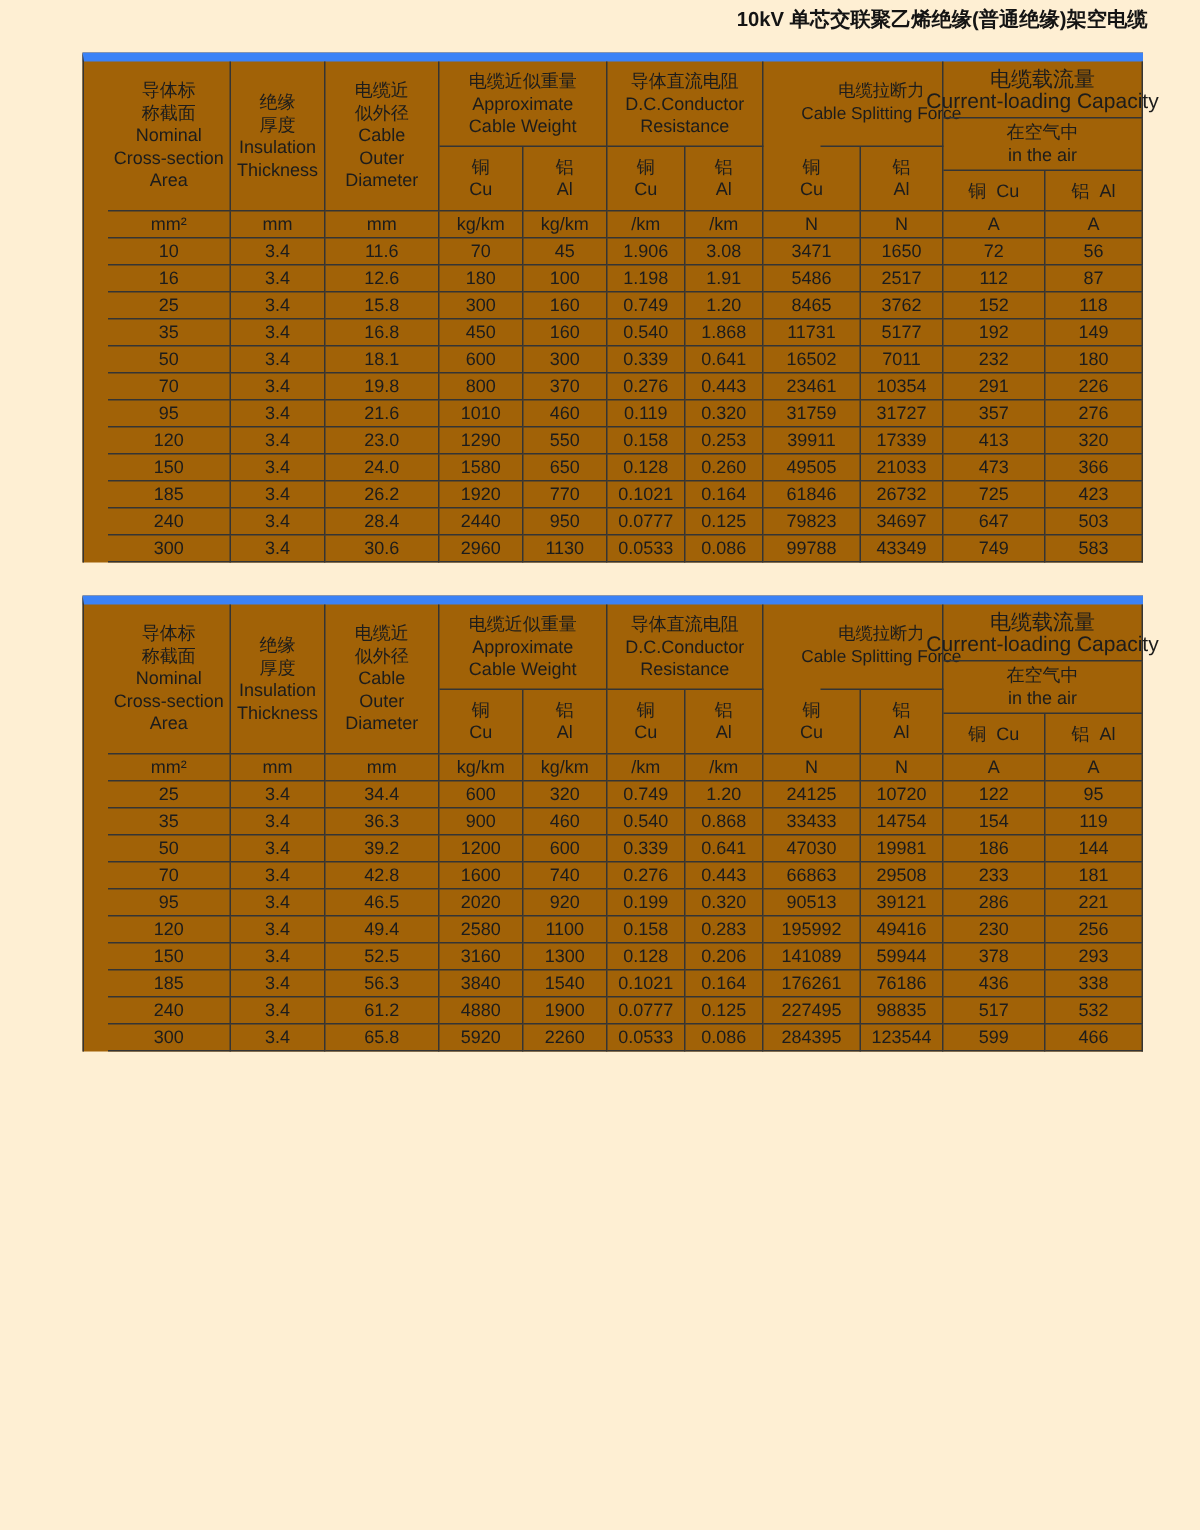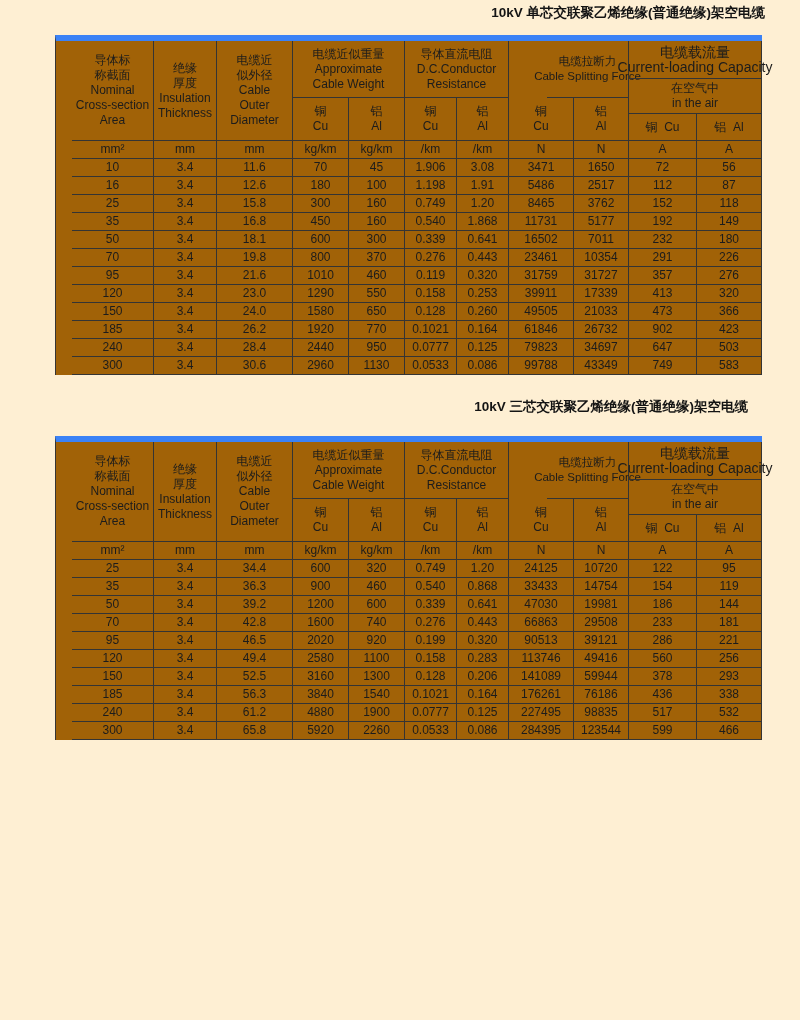--- a/index.html
+++ b/index.html
@@ -200,21 +200,21 @@
     <div class="cell data">366</div>
     <div class="cell data">185</div>
     <div class="cell data">3.4</div>
     <div class="cell data">26.2</div>
     <div class="cell data">1920</div>
     <div class="cell data">770</div>
     <div class="cell data">0.1021</div>
     <div class="cell data">0.164</div>
     <div class="cell data">61846</div>
     <div class="cell data">26732</div>
-    <div class="cell data">902</div>
+    <div class="cell data">725</div>
     <div class="cell data">423</div>
     <div class="cell data">240</div>
     <div class="cell data">3.4</div>
     <div class="cell data">28.4</div>
     <div class="cell data">2440</div>
     <div class="cell data">950</div>
     <div class="cell data">0.0777</div>
     <div class="cell data">0.125</div>
     <div class="cell data">79823</div>
     <div class="cell data">34697</div>
@@ -227,21 +227,20 @@
     <div class="cell data">1130</div>
     <div class="cell data">0.0533</div>
     <div class="cell data">0.086</div>
     <div class="cell data">99788</div>
     <div class="cell data">43349</div>
     <div class="cell data">749</div>
     <div class="cell data">583</div>
   </div>
 
 <div class="title-block tb2">
-  <div class="t-zh">10kV 三芯交联聚乙烯绝缘(普通绝缘)架空电缆</div>
 </div>
 
 <div class="tbl tbl-2">
   <div class="cell hd a-c1">导体标
 称截面
 Nominal
 Cross-section
 Area</div>
   <div class="cell hd a-c2">绝缘
 厚度
@@ -344,23 +343,23 @@
     <div class="cell data">39121</div>
     <div class="cell data">286</div>
     <div class="cell data">221</div>
     <div class="cell data">120</div>
     <div class="cell data">3.4</div>
     <div class="cell data">49.4</div>
     <div class="cell data">2580</div>
     <div class="cell data">1100</div>
     <div class="cell data">0.158</div>
     <div class="cell data">0.283</div>
-    <div class="cell data">113746</div>
+    <div class="cell data">195992</div>
     <div class="cell data">49416</div>
-    <div class="cell data">560</div>
+    <div class="cell data">230</div>
     <div class="cell data">256</div>
     <div class="cell data">150</div>
     <div class="cell data">3.4</div>
     <div class="cell data">52.5</div>
     <div class="cell data">3160</div>
     <div class="cell data">1300</div>
     <div class="cell data">0.128</div>
     <div class="cell data">0.206</div>
     <div class="cell data">141089</div>
     <div class="cell data">59944</div>

